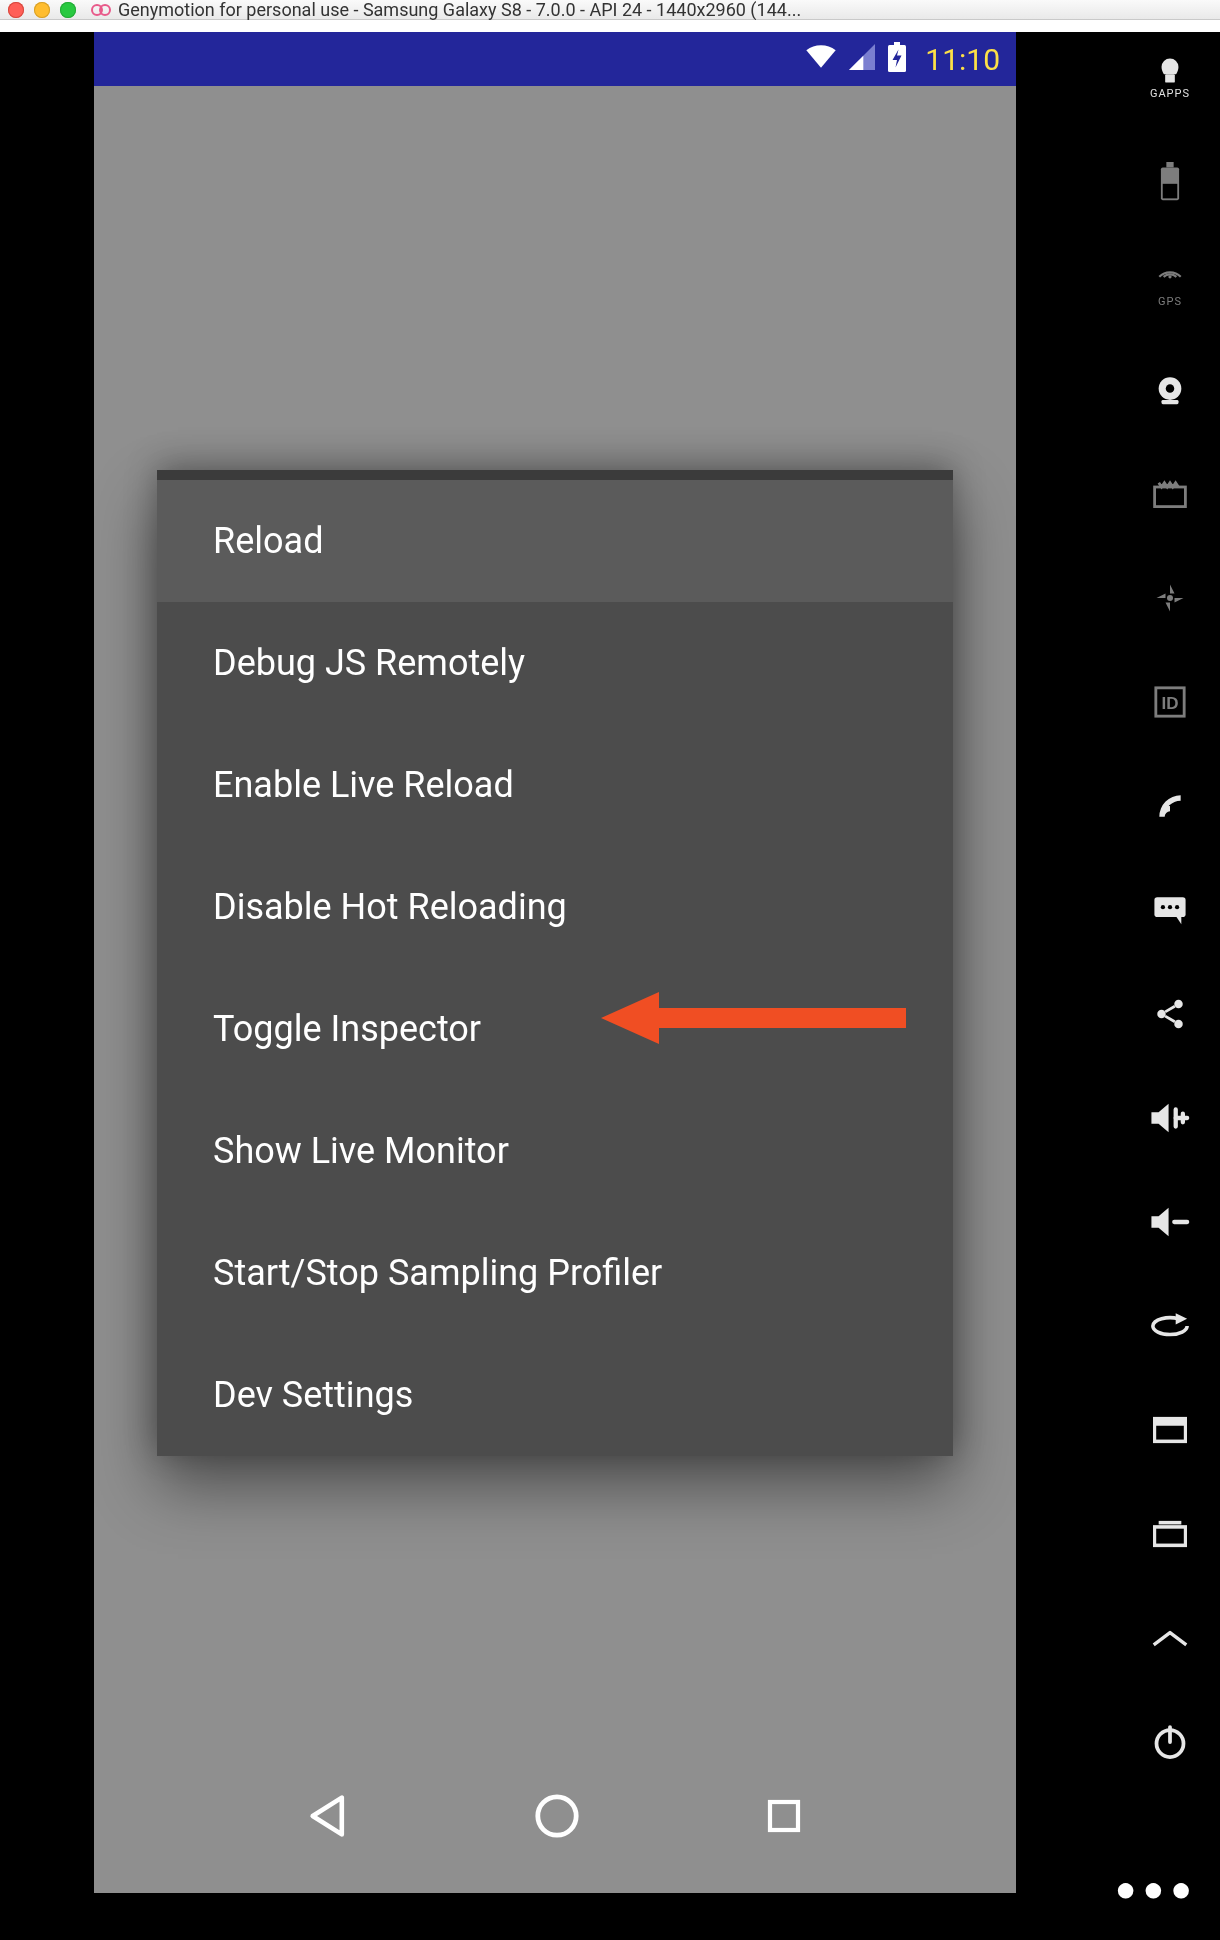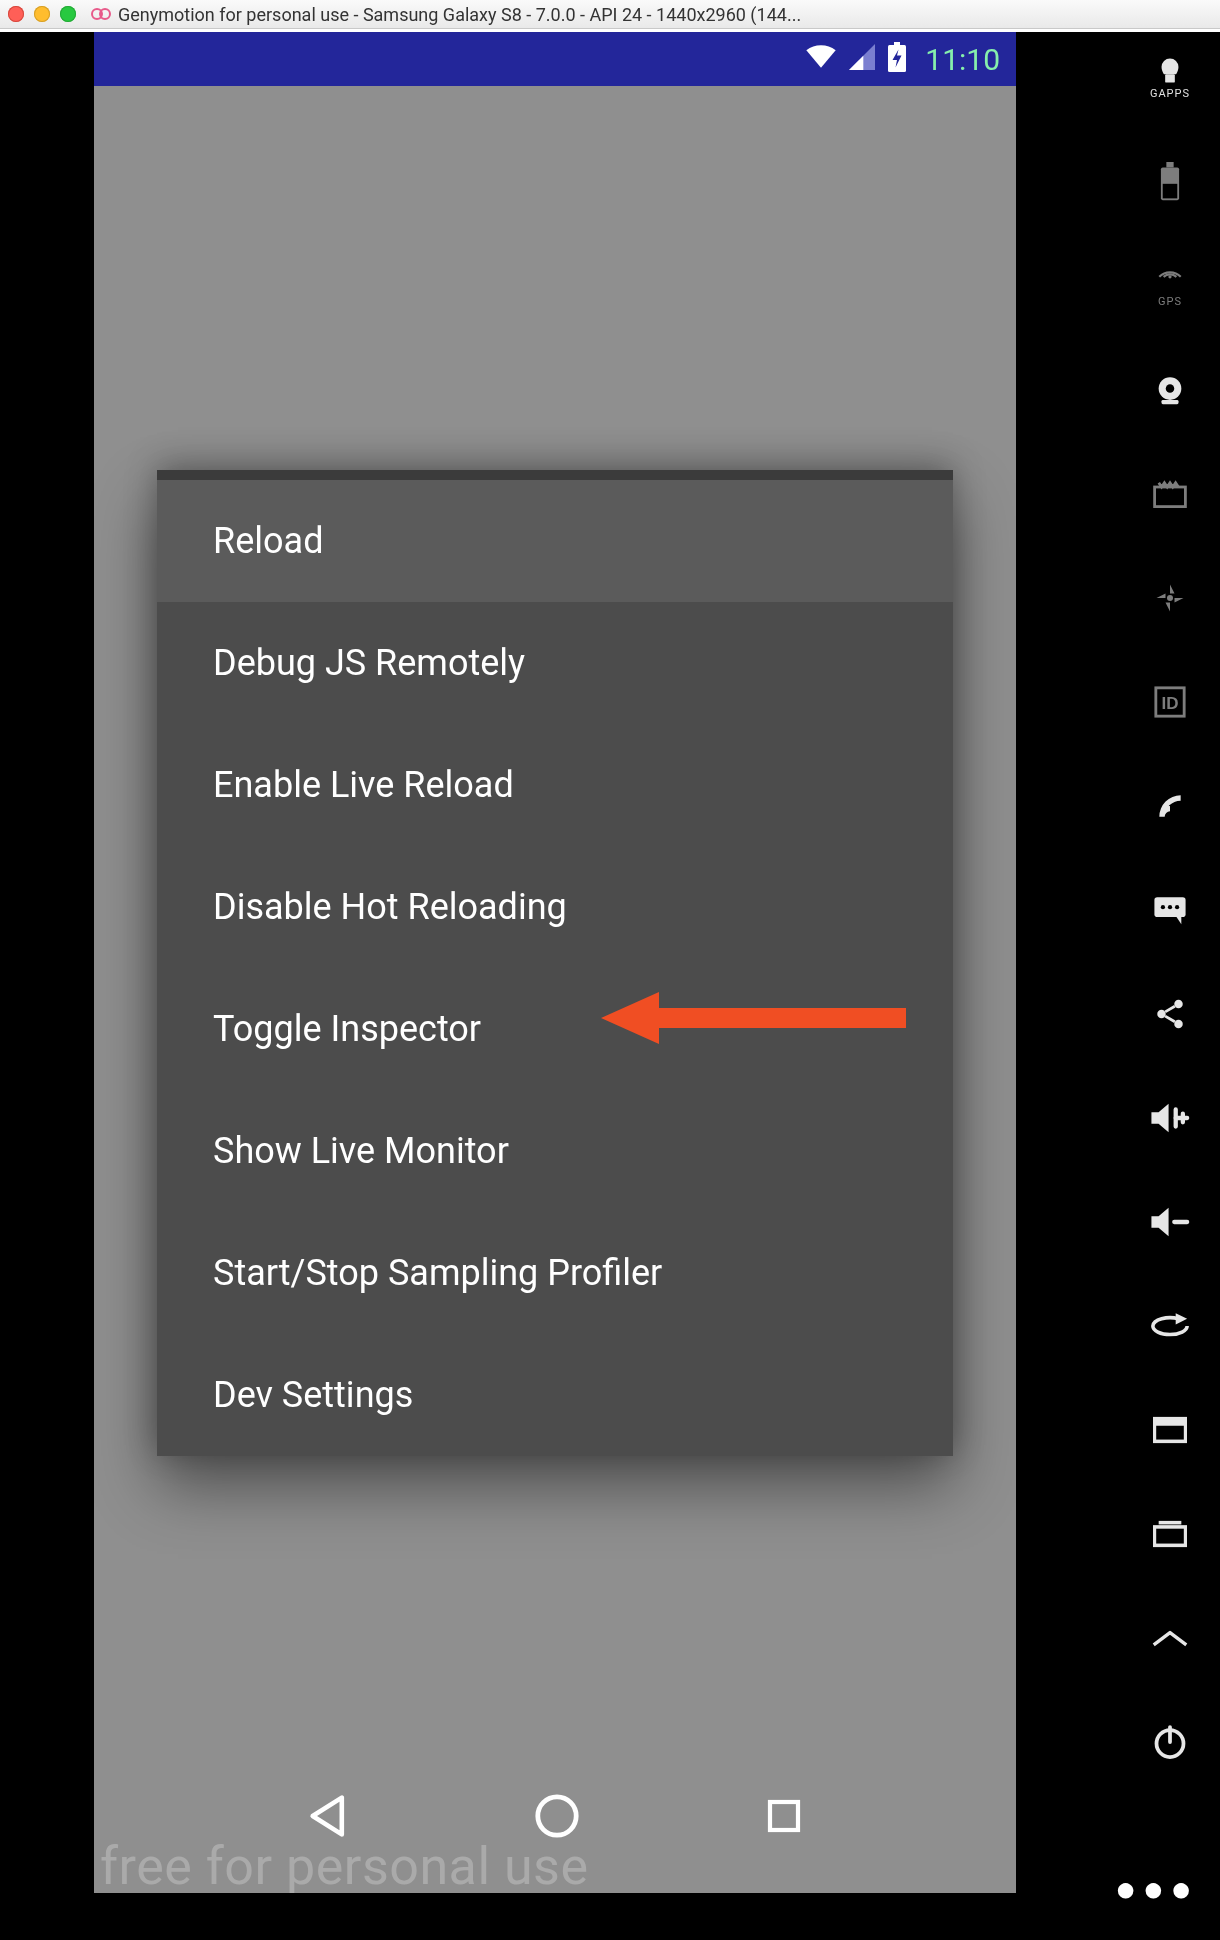--- a/index.html
+++ b/index.html
@@ -8,21 +8,21 @@
     background: #fff;
     font-family: Roboto, "Helvetica Neue", Arial, sans-serif;
     width: 1220px;
     height: 1940px;
     overflow: hidden;
   }
   
   .mac-titlebar {
     position: absolute;
     top: 0; left: 0; right: 0;
-    height: 29px;
+    height: 20px;
     background: linear-gradient(#fafafa,#e9e9e9);
     border-bottom: 1px solid #c9c9c9;
     display: flex;
     align-items: center;
     font-size: 18px;
     color: #333;
     z-index: 10;
     box-sizing: border-box;
     padding-left: 8px;
   }
@@ -71,21 +71,21 @@
     background:#000;
   }
   
   
   .status-bar {
     height:54px;
     background:#23269a;
     display:flex;
     align-items:center;
     justify-content:flex-end;
-    color:#86efac;
+    color:#fde047;
     padding:0 16px;
     gap:12px;
   }
   .status-bar .time { font-size:30px; font-weight:400; margin-left:6px;}
   .status-bar svg { fill:#fff; }
   
   
   .app-surface {
     position:relative;
     height: calc(100% - 54px);
@@ -363,18 +363,17 @@
               <circle cx="15" cy="15" r="12" fill="none" stroke="#fff" stroke-width="3"></circle>
             </svg>
         </div>
         <div>
           <svg width="42" height="42" viewBox="0 0 30 30">
               <rect x="5" y="5" width="20" height="20" fill="none" stroke="#fff" stroke-width="3"></rect>
             </svg>
         </div>
       </div>
 
-      <div class="watermark">free for personal use</div>
     </div>
   </div>
 
   <div class="emu-more">●●●</div>
 </div>
 
 </body></html>

